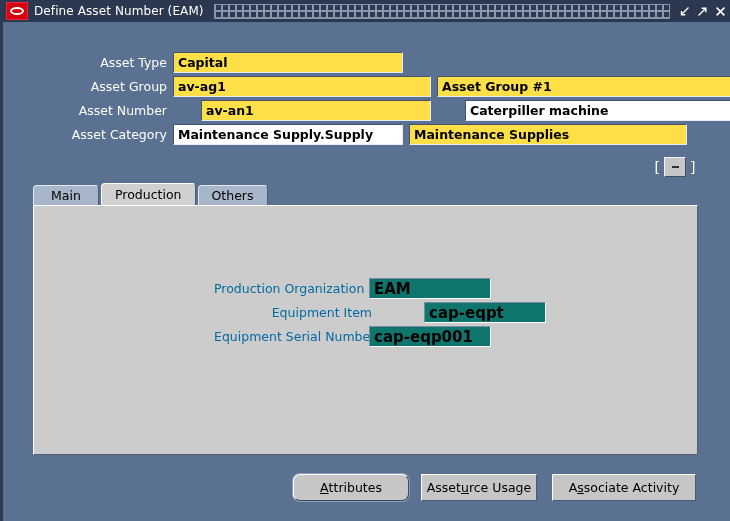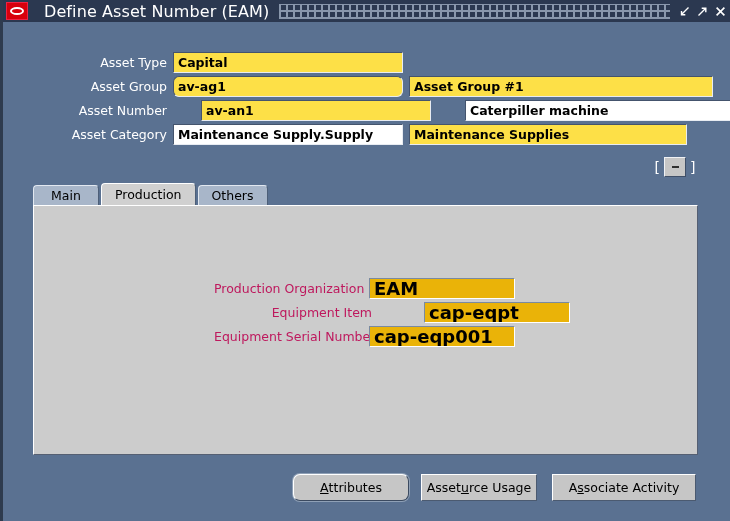--- a/index.html
+++ b/index.html
@@ -55,22 +55,22 @@
   #oracle-logo .ring {
     width: 14px;
     height: 8px;
     border: 2px solid #ffffff;
     border-radius: 50%;
     box-sizing: border-box;
     background: #d8000c;
   }
   #window-title {
     color: #ffffff;
-    font-size: 16px;
-    margin-left: 16px;
+    font-size: 12px;
+    margin-left: 6px;
     white-space: nowrap;
     flex: 0 0 auto;
     letter-spacing: 0.1px;
   }
   #title-grip {
     flex: 1 1 auto;
     height: 15px;
     margin: 0 6px 0 10px;
     background-image:
       linear-gradient(90deg, #9aa8bd 2px, transparent 2px),
@@ -214,36 +214,36 @@
     border-color: #ffffff #555f72 #555f72 #ffffff;
     box-sizing: border-box;
   }
   .panel-row {
     position: absolute;
     height: 21px;
     display: flex;
     align-items: center;
   }
   .panel-label {
-    color: #be185d;
+    color: #0369a1;
     font-size: 12.5px;
     text-align: right;
     white-space: nowrap;
     padding-right: 7px;
     box-sizing: border-box;
   }
   .panel-box {
     box-sizing: border-box;
     height: 21px;
-    width: 146px;
+    width: 122px;
     padding: 0 4px;
-    font-size: 18px;
+    font-size: 15px;
     font-weight: bold;
     color: #000000;
-    background: #eab308;
+    background: #0f766e;
     border: 1px solid;
     border-color: #7a8aa0 #ffffff #ffffff #7a8aa0;
     display: flex;
     align-items: center;
     white-space: nowrap;
     overflow: hidden;
   }
 
   
   #button-bar {
@@ -306,21 +306,21 @@
 
   <div id="header-form">
 
     <div class="field-row" style="left:60px; top:30px;">
       <div class="field-label" style="width:110px;">Asset Type</div>
       <div class="field-box" style="width:230px;">Capital</div>
     </div>
 
     <div class="field-row" style="left:60px; top:54px;">
       <div class="field-label" style="width:110px;">Asset Group</div>
-      <div class="field-box" style="width:230px;border-radius:6px;">av-ag1</div>
+      <div class="field-box" style="width:258px;">av-ag1</div>
       <div class="field-box" style="width:304px; margin-left:6px;">Asset Group #1</div>
     </div>
 
     <div class="field-row" style="left:60px; top:78px;gap:28px;">
       <div class="field-label" style="width:110px;">Asset Number</div>
       <div class="field-box" style="width:230px;">av-an1</div>
       <div class="field-box active" style="width:278px; margin-left:6px;">Caterpiller machine</div>
     </div>
 
     <div class="field-row" style="left:60px; top:102px;align-items:center;">

